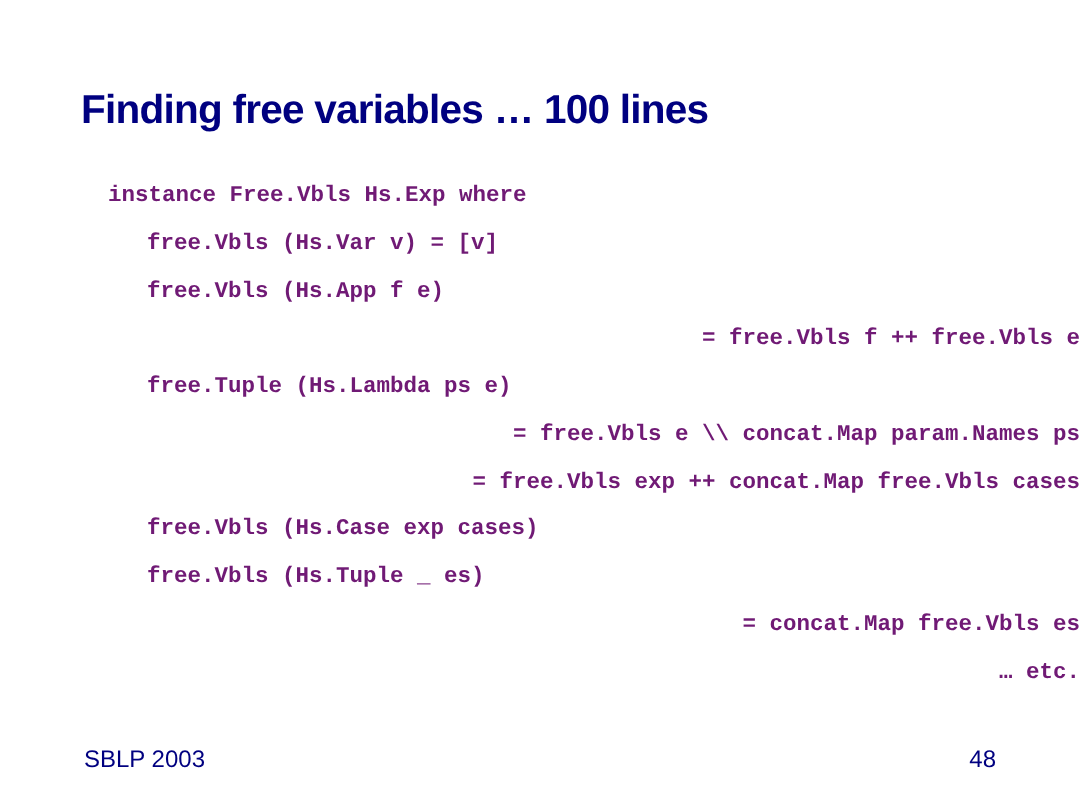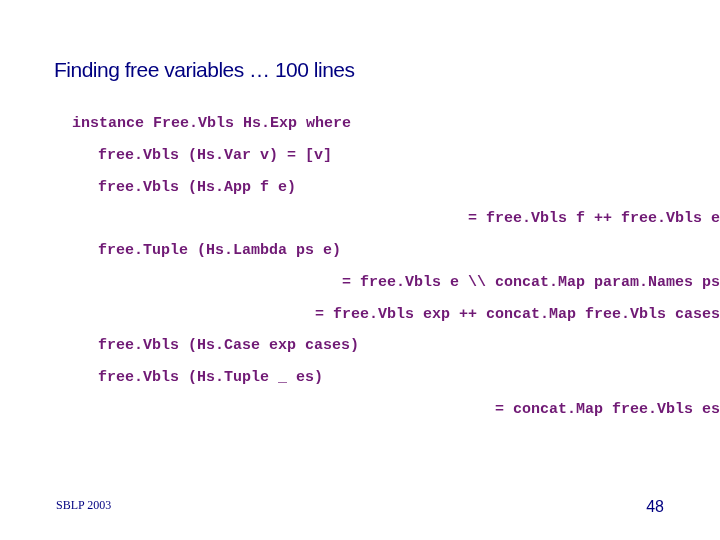--- a/index.html
+++ b/index.html
@@ -6,22 +6,22 @@
     body {
       width: 720px;
       height: 540px;
       background: #ffffff;
       font-family: Verdana, Geneva, sans-serif;
       position: relative;
       overflow: hidden;
     }
     .title {
       color: #000080;
-      font-weight: normal;
-      font-size: 21px;
+      font-weight: bold;
+      font-size: 27px;
       padding: 58px 0 0 54px;
       letter-spacing: -0.5px;
     }
     .code-block {
       padding: 34px 0 0 72px;
     }
     .line {
       font-family: "Courier New", Courier, monospace;
       font-weight: bold;
       font-size: 15px;
@@ -35,23 +35,23 @@
     .footer {
       position: absolute;
       bottom: 24px;
       left: 0;
       width: 100%;
       display: flex;
       justify-content: space-between;
       padding: 0 56px 0 56px;
     }
     .footer-left {
-      font-size: 12px;
+      font-size: 16px;
       color: #000080;
-      font-family: Liberation Serif, serif;
+      font-family: Liberation Sans, sans-serif;
     }
     .footer-right {
       font-size: 16px;
       color: #000080;
       font-family: Verdana, Geneva, sans-serif;
     }
   </style>
 </head>
 <body>
 
@@ -61,18 +61,19 @@
   <div class="line">instance Free.Vbls Hs.Exp where</div>
   <div class="line indent-1">free.Vbls (Hs.Var v) = [v]</div>
   <div class="line indent-1">free.Vbls (Hs.App f e)</div>
   <div class="line indent-2">= free.Vbls f ++ free.Vbls e</div>
   <div class="line indent-1">free.Tuple (Hs.Lambda ps e)</div>
   <div class="line indent-2">= free.Vbls e \\ concat.Map param.Names ps</div>
   <div class="line indent-2">= free.Vbls exp ++ concat.Map free.Vbls cases</div>
   <div class="line indent-1">free.Vbls (Hs.Case exp cases)</div>
   <div class="line indent-1">free.Vbls (Hs.Tuple _ es)</div>
   <div class="line indent-2">= concat.Map free.Vbls es</div>
+  <div class="line indent-2">… etc.</div>
 </div>
 
 <div class="footer">
   <span class="footer-left">SBLP 2003</span>
   <span class="footer-right">48</span>
 </div>
 
 </body></html>

